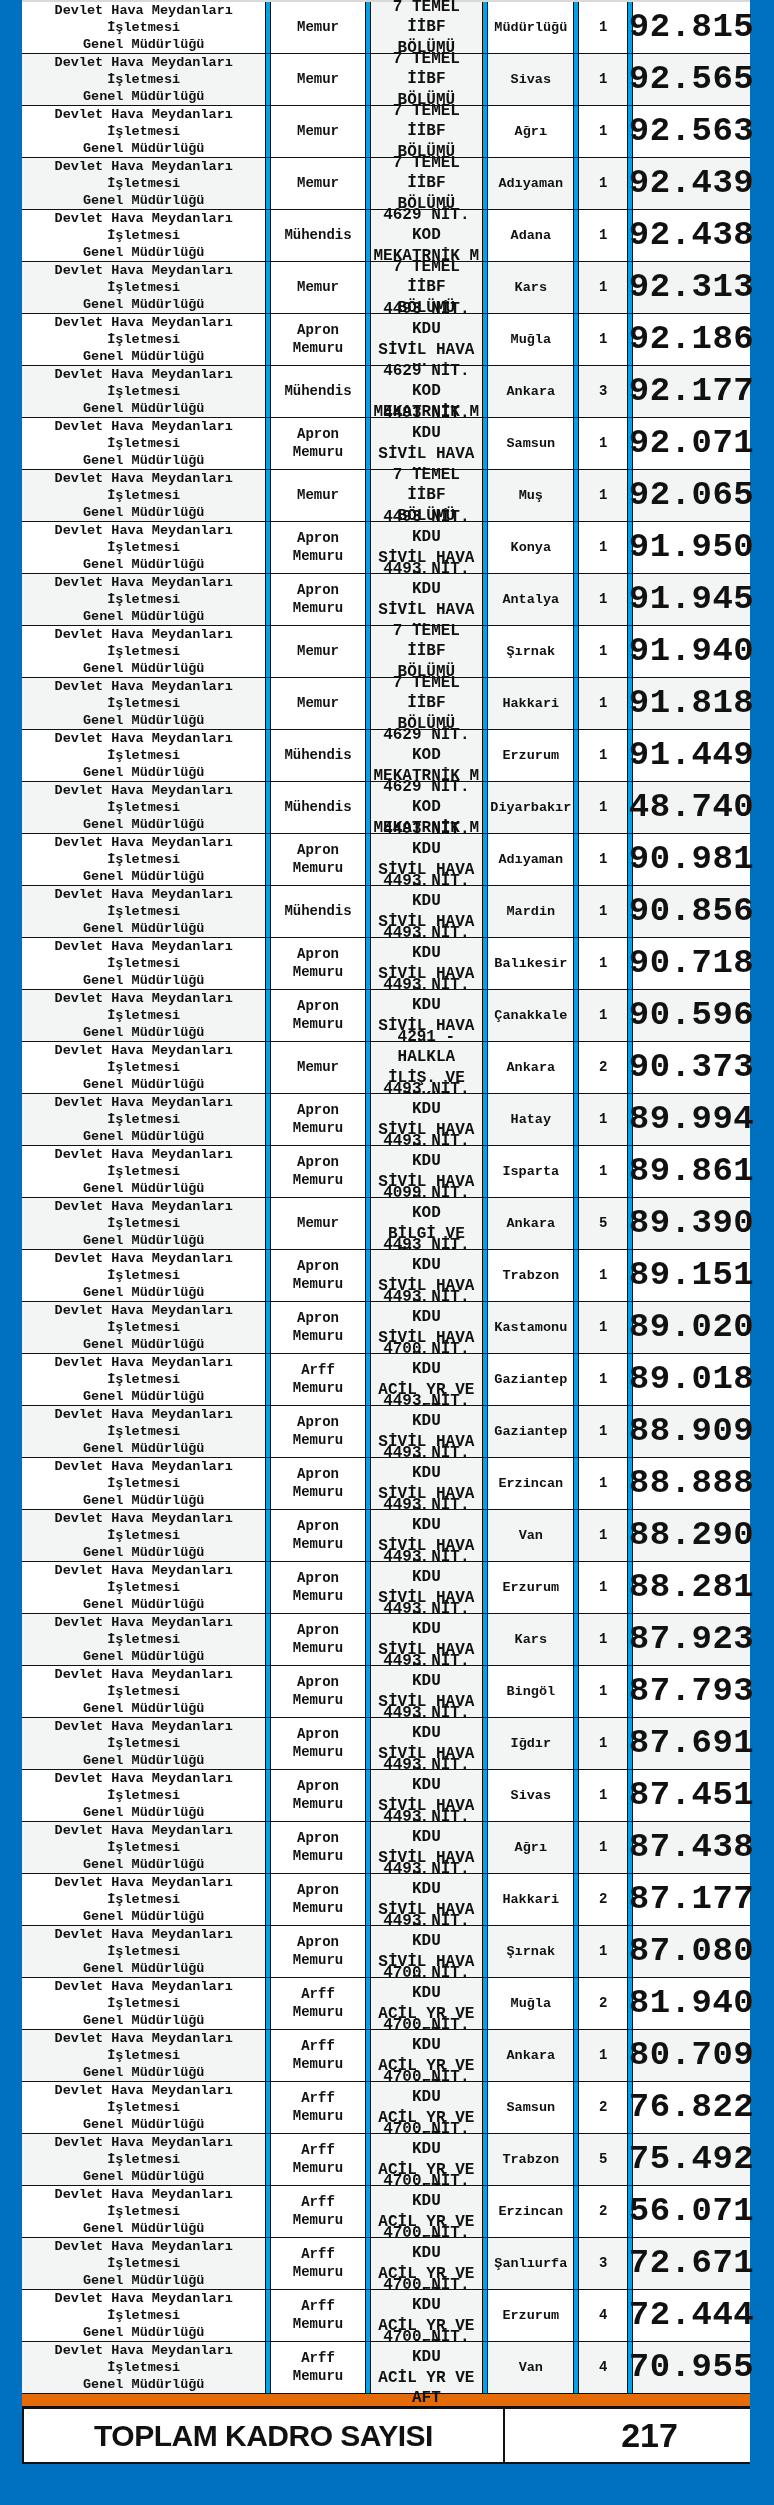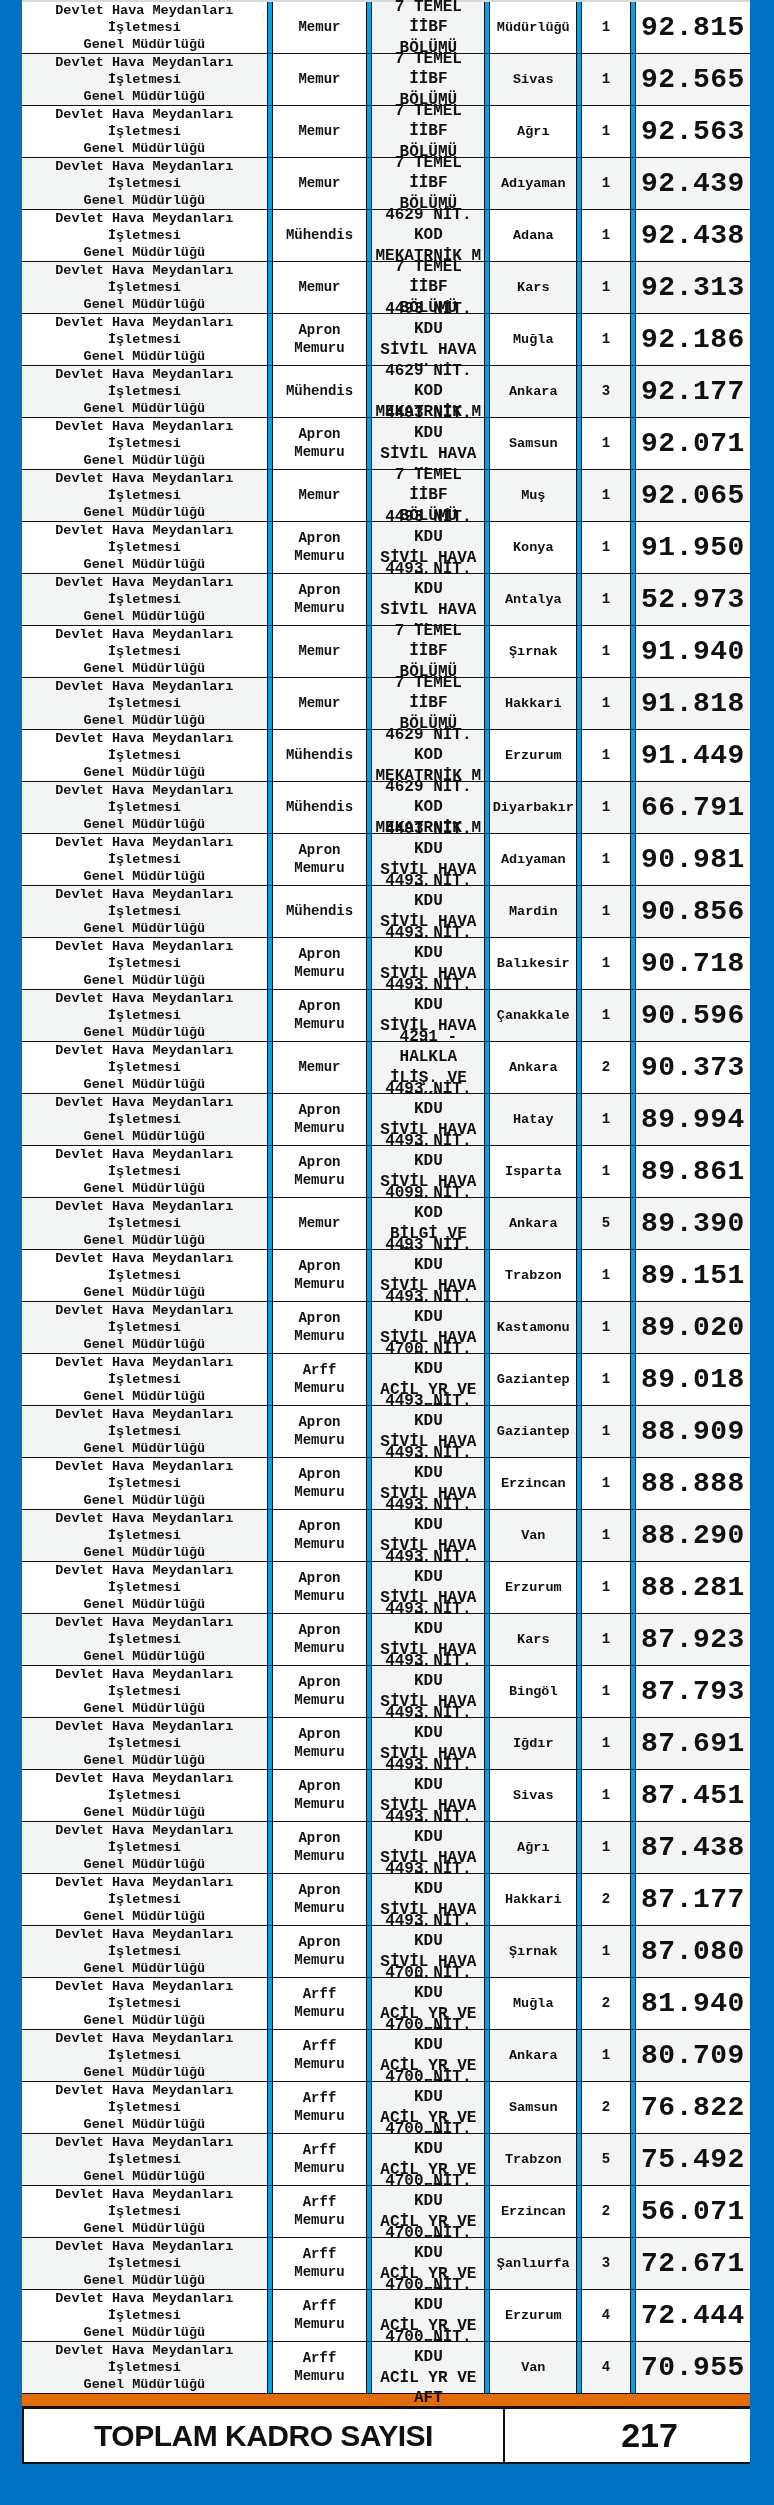--- a/index.html
+++ b/index.html
@@ -24,21 +24,21 @@
     display: flex; align-items: center; justify-content: center;
     text-align: center; box-sizing: border-box; line-height: 1.28;
     font-size: 13px; white-space: pre-line;
   }
   .sep { width: 6px; background: #00a2e8; border-left: 1px solid #111; border-right: 1px solid #111; box-sizing: border-box; flex: none; }
   .c-inst { width: 251px; font-size: 13.5px; }
   .c-pos  { width: 96px; font-size: 14px; text-align: center; }
   .c-kadro { width: 115px; font-size: 16px; background: #f3f5f4; }
   .c-city { width: 88px; font-size: 13.5px; }
   .c-count { width: 49px; font-size: 14px; }
-  .c-score { width: 117px; font-size: 28px; letter-spacing: 0.5px; text-align: right; }
+  .c-score { width: 117px; font-size: 34px; letter-spacing: 0.5px; text-align: right; }
   .row.alt .c-inst, .row.alt .c-city, .row.alt .c-count, .row.alt .c-score { background: #f3f5f4; }
   .orange { height: 12px; background: #e36c09; border-bottom: 3px solid #111; }
   .footer { display: flex; height: 53px; background: #fff; border-bottom: 2px solid #111; }
   .f-label { width: 483px; font-size: 30px; display:flex; align-items:center; justify-content:center; border-right: 2px solid #111; border-left: 2px solid #111; box-sizing: border-box; letter-spacing: -0.5px; }
   .f-value { flex: 1; font-size: 34px; display:flex; align-items:center; justify-content:center;padding-left:44px; }
 </style>
 </head>
 <body>
 
 <div class="topstrip"></div>
@@ -219,21 +219,21 @@
       <div class="cell c-pos">Apron
 Memuru</div>
       <div class="sep"></div>
       <div class="cell c-kadro">4493 NİT. KDU
 SİVİL HAVA UL.</div>
       <div class="sep"></div>
       <div class="cell c-city">Antalya</div>
       <div class="sep"></div>
       <div class="cell c-count">1</div>
       <div class="sep"></div>
-      <div class="cell c-score">52.973</div>
+      <div class="cell c-score">91.945</div>
     </div>
       <div class="row">
       <div class="cell c-inst">Devlet Hava Meydanları İşletmesi
 Genel Müdürlüğü</div>
       <div class="sep"></div>
       <div class="cell c-pos">Memur</div>
       <div class="sep"></div>
       <div class="cell c-kadro">7 TEMEL İİBF
 BÖLÜMÜ</div>
       <div class="sep"></div>
@@ -279,21 +279,21 @@
       <div class="sep"></div>
       <div class="cell c-pos">Mühendis</div>
       <div class="sep"></div>
       <div class="cell c-kadro">4629 NİT. KOD
 MEKATRNİK M</div>
       <div class="sep"></div>
       <div class="cell c-city">Diyarbakır</div>
       <div class="sep"></div>
       <div class="cell c-count">1</div>
       <div class="sep"></div>
-      <div class="cell c-score">66.791</div>
+      <div class="cell c-score">48.740</div>
     </div>
       <div class="row">
       <div class="cell c-inst">Devlet Hava Meydanları İşletmesi
 Genel Müdürlüğü</div>
       <div class="sep"></div>
       <div class="cell c-pos">Apron
 Memuru</div>
       <div class="sep"></div>
       <div class="cell c-kadro">4493 NİT. KDU
 SİVİL HAVA UL.</div>

